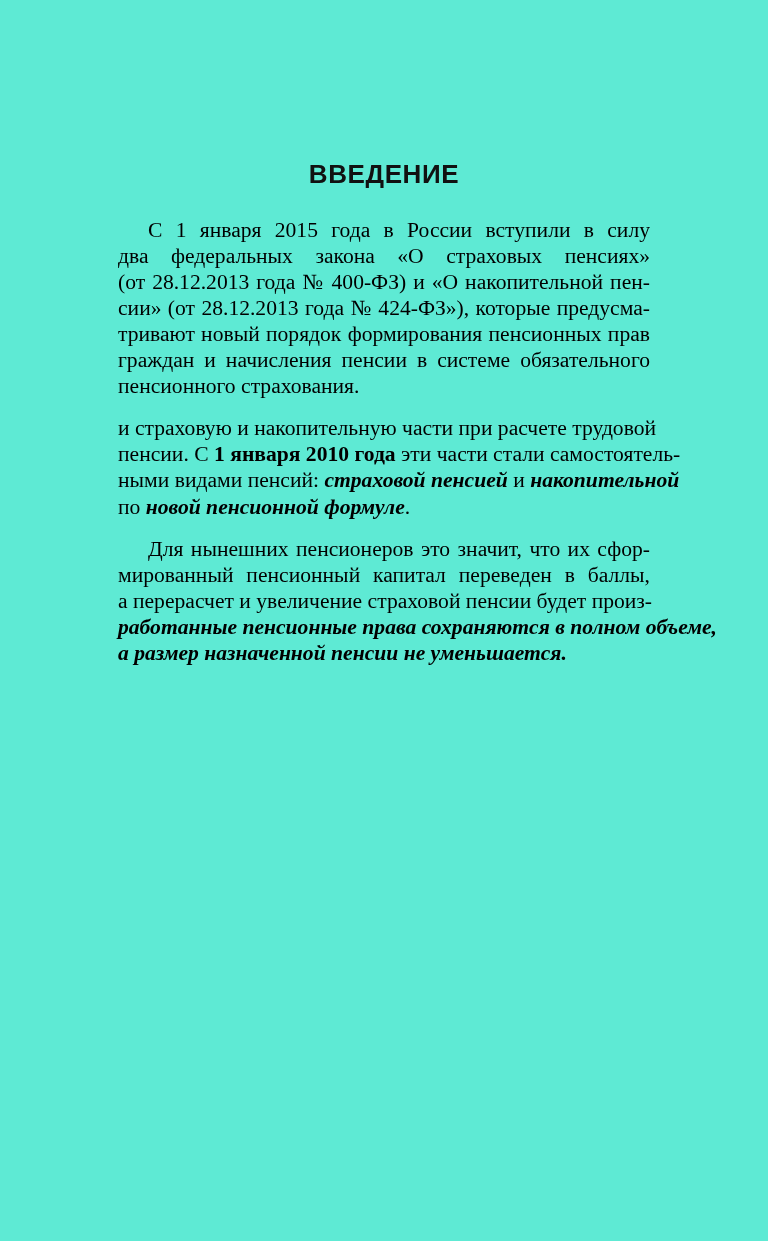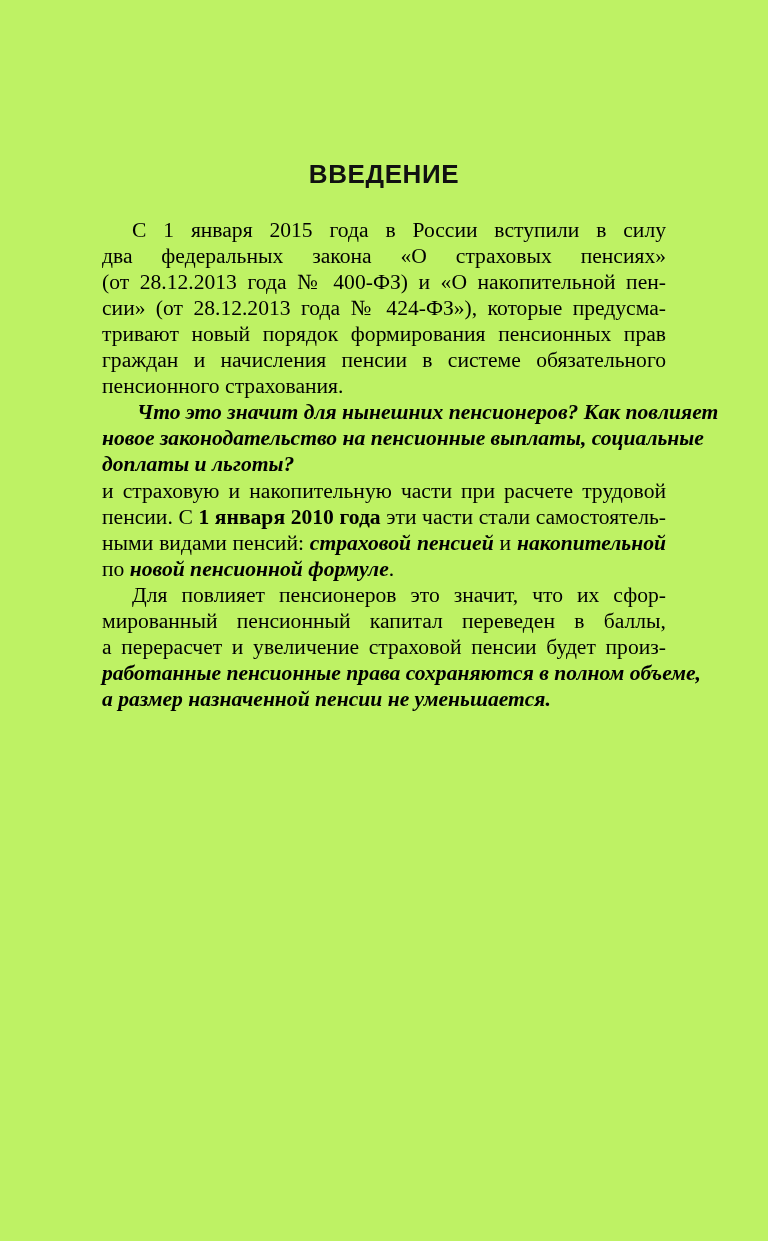--- a/index.html
+++ b/index.html
@@ -9,42 +9,42 @@
     background: #ffffff;
   }
   body {
     font-family: "Liberation Serif", "DejaVu Serif", serif;
     color: #000000;
   }
   #page {
     position: relative;
     width: 768px;
     height: 1241px;
-    background: #bef264;
+    background: #5eead4;
     overflow: hidden;
     margin: 0 auto;
   }
   #content {
     position: absolute;
     left: 102px;
     top: 160px;
     width: 564px;
   }
   .chapter-heading {
     font-family: "Liberation Sans Narrow", "Liberation Sans", "DejaVu Sans", sans-serif;
     font-weight: bold;
     font-size: 26px;
     letter-spacing: 0.6px;
     text-align: center;
     margin: 0 0 28px 0;
     line-height: 1.1;
     color: #111111;
   }
   .para {
-    margin: 0;
+    margin: 16px;
     font-size: 21.6px;
     line-height: 26.1px;
     color: #000000;
   }
   
   .ln {
     display: block;
     text-align: justify;
     text-align-last: justify;
     white-space: nowrap;
@@ -86,35 +86,30 @@
     <p class="para">
       <span class="ln"><span class="lead"></span><span>С 1 января 2015 года в России вступили в силу</span></span>
       <span class="ln"><span>два федеральных закона «О страховых пенсиях»</span></span>
       <span class="ln"><span>(от 28.12.2013 года № 400-ФЗ) и «О накопительной пен-</span></span>
       <span class="ln"><span>сии» (от 28.12.2013 года № 424-ФЗ»), которые предусма-</span></span>
       <span class="ln"><span>тривают новый порядок формирования пенсионных прав</span></span>
       <span class="ln"><span>граждан и начисления пенсии в системе обязательного</span></span>
       <span class="ln last"><span>пенсионного страхования.</span></span>
     </p>
 
-    <p class="para italic-block">
-      <span class="ln"><span class="lead-wide"></span><span>Что это значит для нынешних пенсионеров? Как повлияет</span></span>
-      <span class="ln"><span>новое законодательство на пенсионные выплаты, социальные</span></span>
-      <span class="ln last"><span>доплаты и льготы?</span></span>
-    </p>
 
     <p class="para">
       <span class="ln"><span>и страховую и накопительную части при расчете трудовой</span></span>
       <span class="ln"><span>пенсии. С </span><span class="b">1 января 2010 года</span><span> эти части стали самостоятель-</span></span>
       <span class="ln"><span>ными видами пенсий: </span><span class="bi">страховой пенсией</span><span> и </span><span class="bi">накопительной</span></span>
       <span class="ln last"><span>по </span><span class="bi">новой пенсионной формуле</span><span>.</span></span>
     </p>
 
     <p class="para">
-      <span class="ln"><span class="lead"></span><span>Для повлияет пенсионеров это значит, что их сфор-</span></span>
+      <span class="ln"><span class="lead"></span><span>Для нынешних пенсионеров это значит, что их сфор-</span></span>
       <span class="ln"><span>мированный пенсионный капитал переведен в баллы,</span></span>
       <span class="ln"><span>а перерасчет и увеличение страховой пенсии будет произ-</span></span>
       <span class="ln"><span class="bi">работанные пенсионные права сохраняются в полном объеме,</span></span>
       <span class="ln last"><span class="bi">а размер назначенной пенсии не уменьшается.</span></span>
     </p>
 
   </div>
 </div>
 
 </body></html>

